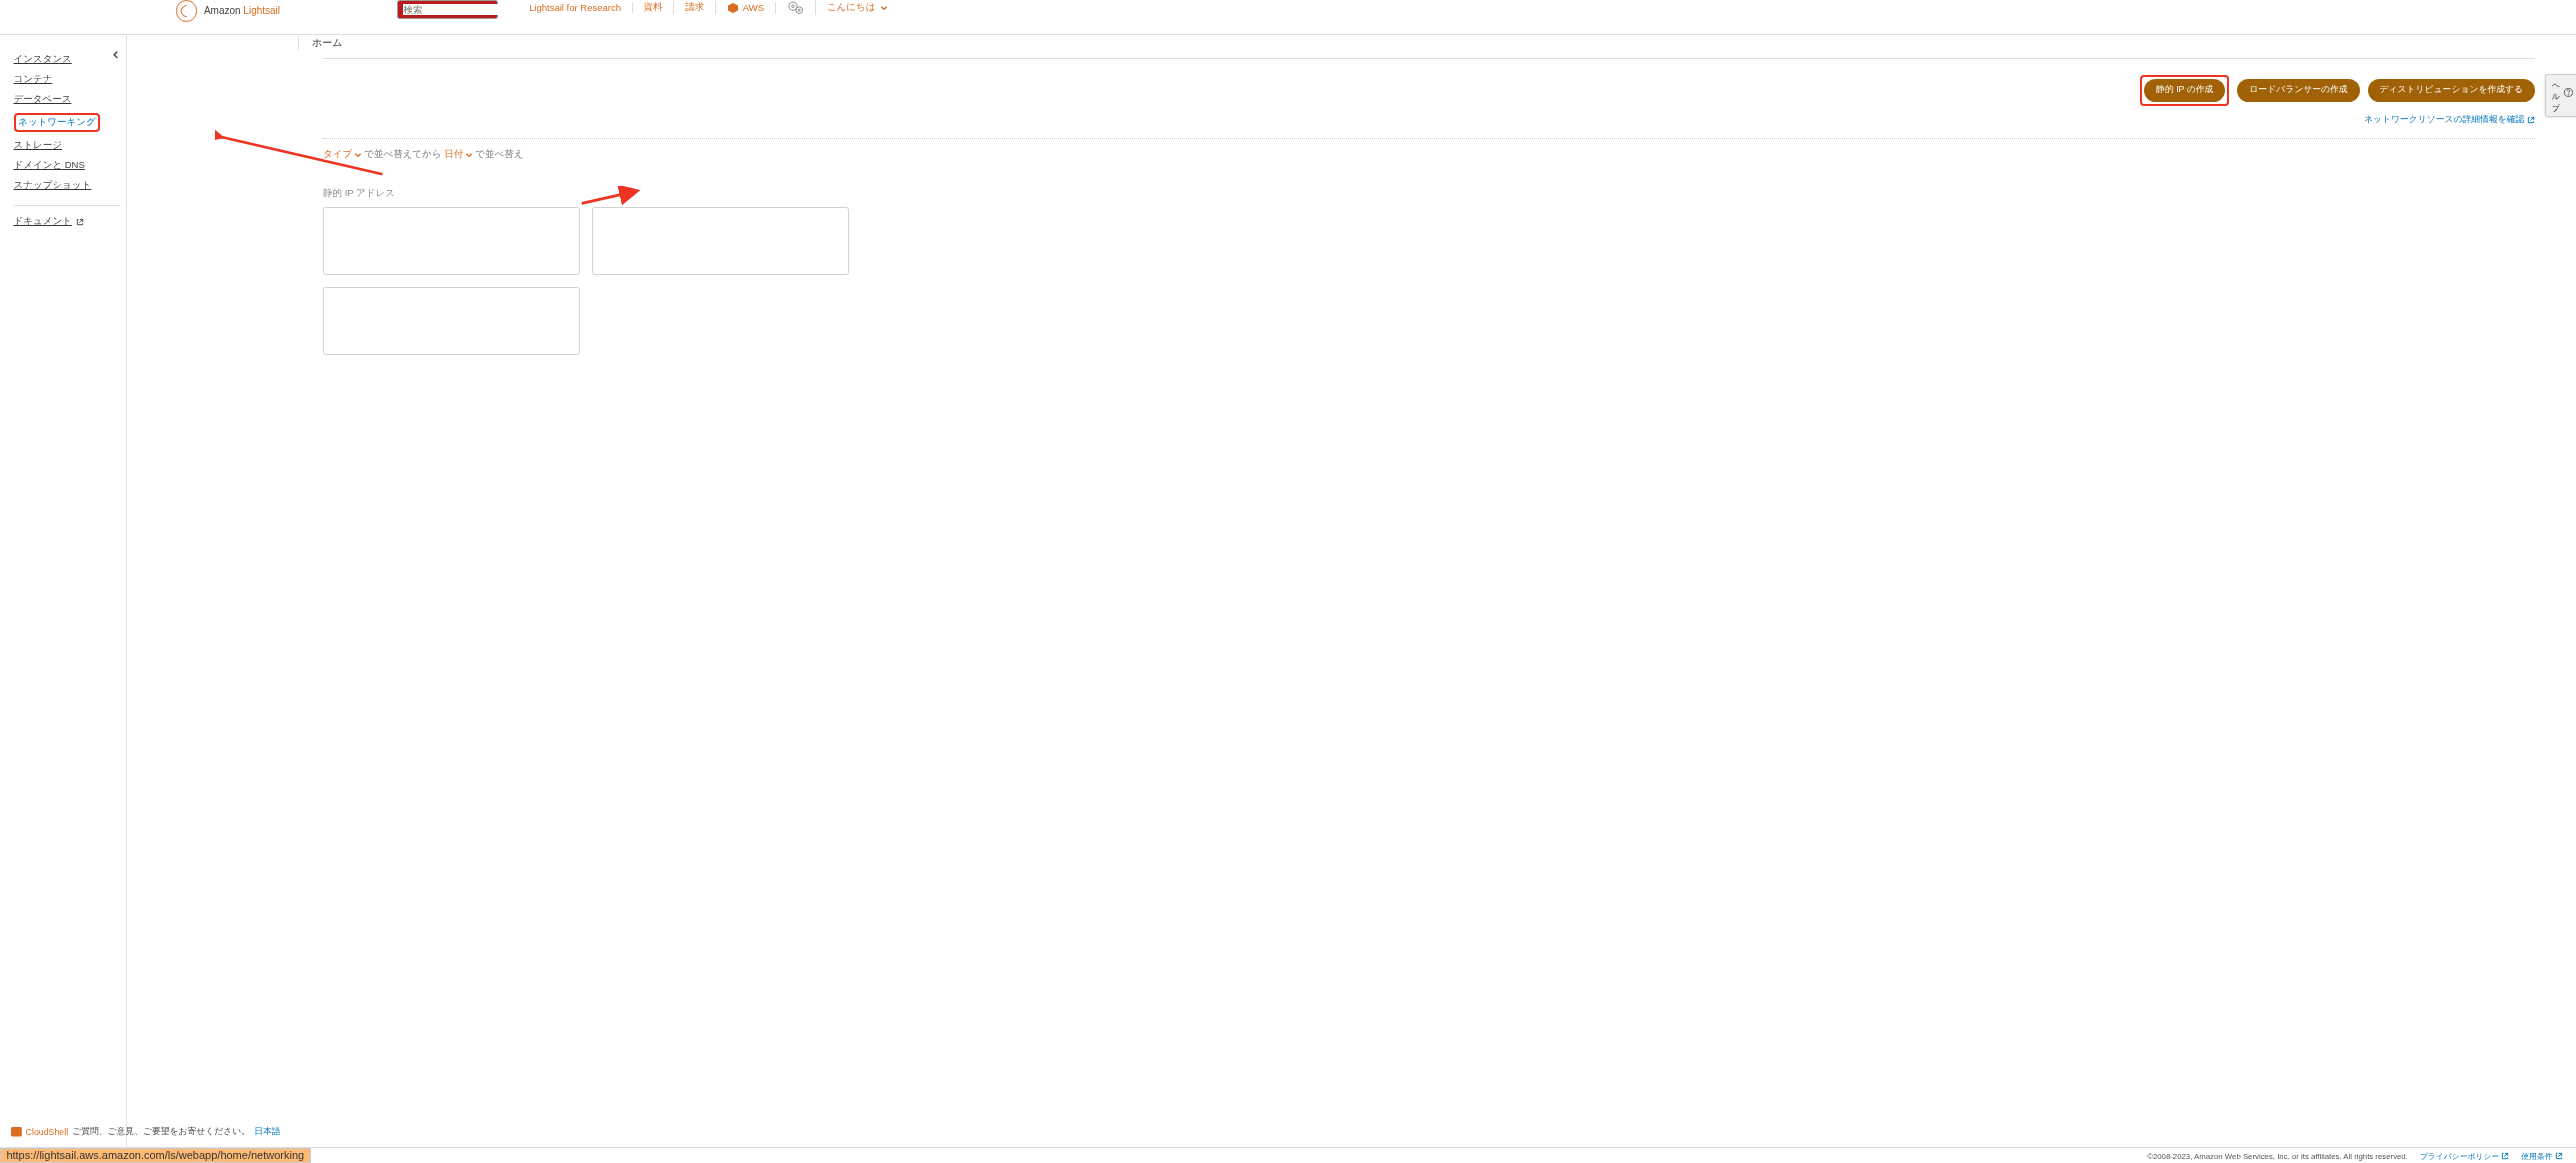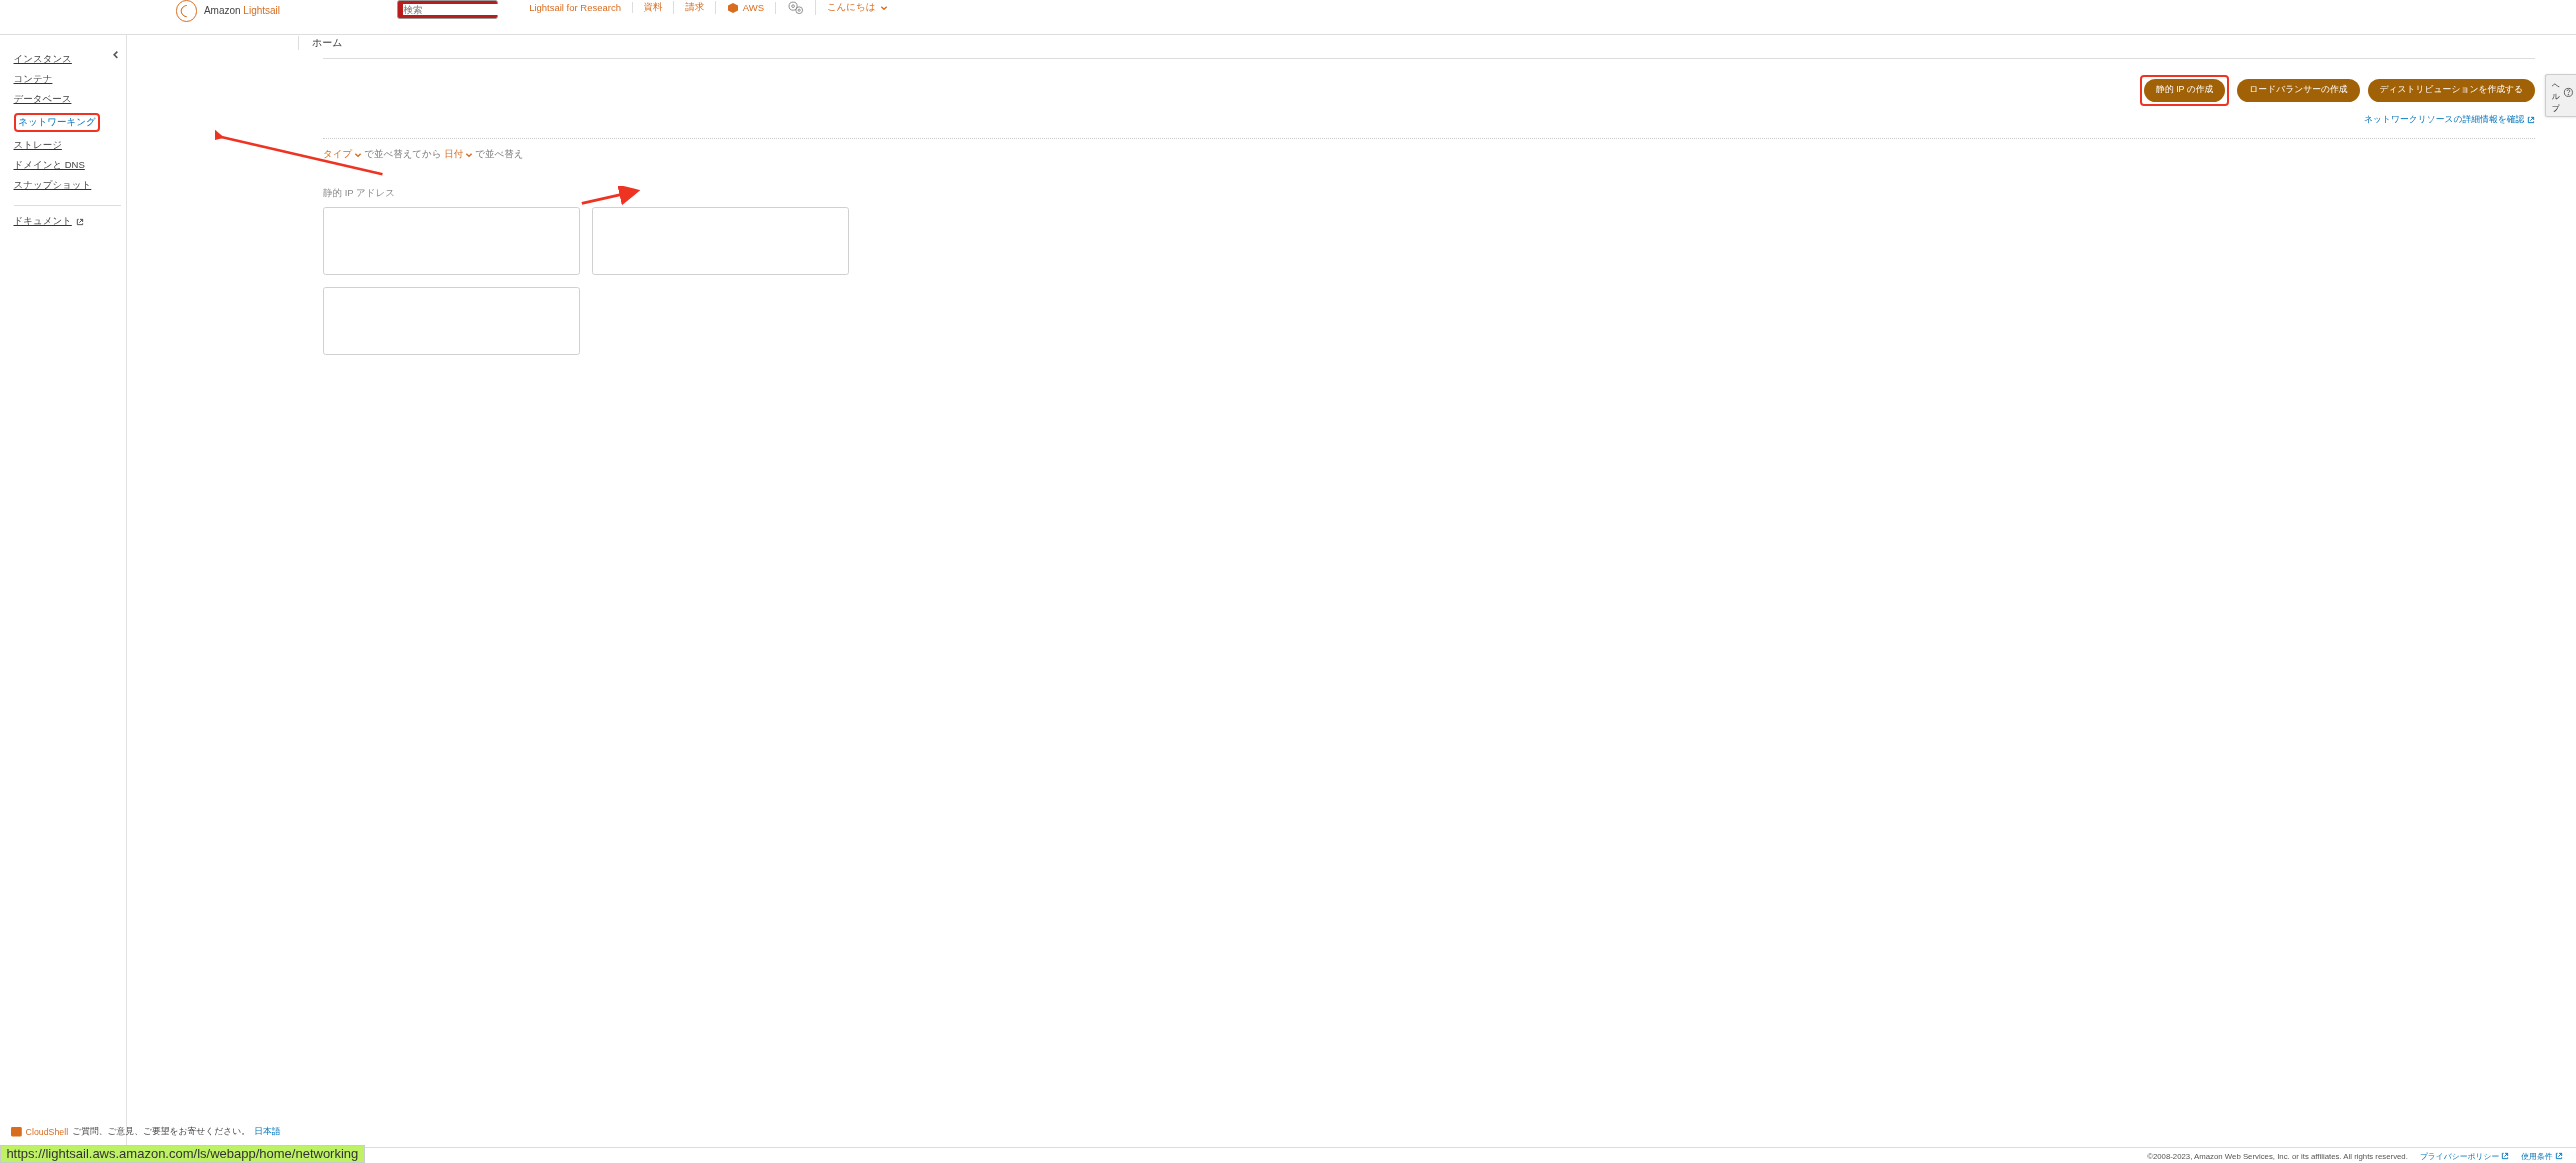--- a/index.html
+++ b/index.html
@@ -62,21 +62,21 @@
 
 .section-label { color: #8a8a8a; font-size: 9.5px; margin: 26px 0 6.8px 0; }
 
 .card-grid { display: grid; grid-template-columns: repeat(2, 257px); gap: 12px; }
 .card { border: 0.7px solid #d0d0d0; border-radius: 2.7px; height: 68px; background: #fff; }
 
 
 .footer { border-top: 0.7px solid #ddd; padding: 2.7px 13.5px; font-size: 7.8px; color: #555; display: flex; justify-content: flex-end; gap: 12px; align-items: center; }
 .footer a { color: #0073bb; text-decoration: none; display: inline-flex; align-items: center; gap: 2px; }
 
-.status-bar { position: fixed; left: 0; bottom: 0; background: #bef264; border: 0.7px solid #ccc; padding: 0.7px 5.4px; font-size: 13px; color: #333; text-align: center; }
+.status-bar { position: fixed; left: 0; bottom: 0; background: #fdba74; border: 0.7px solid #ccc; padding: 0.7px 5.4px; font-size: 11px; color: #333; text-align: center; }
 
 .cloudshell-row { position: fixed; bottom: 25px; left: 10.8px; font-size: 8.8px; color: #d86c1f; display: flex; align-items: center; gap: 4px; }
 .cloudshell-row .suffix { color: #444; }
 </style>
 </head>
 <body>
 
 <div class="header">
   <div class="logo-area">
     <div class="logo-icon"></div>

